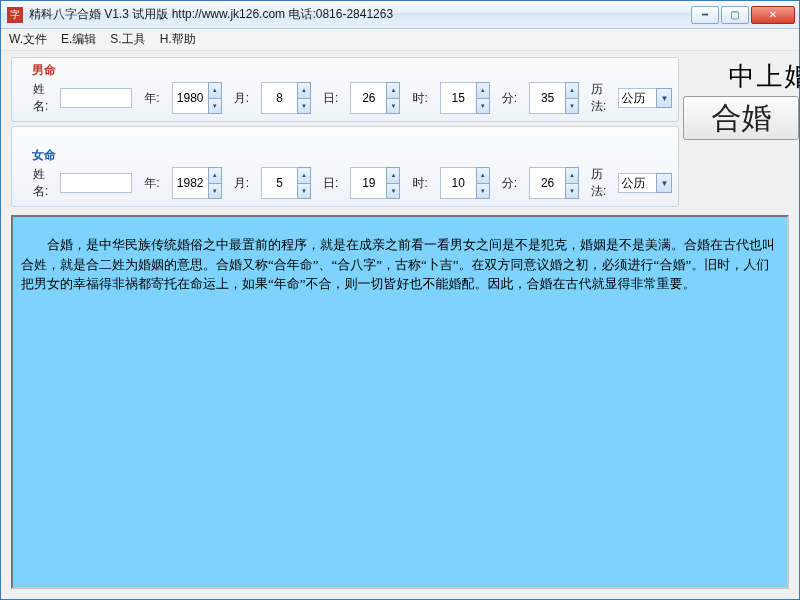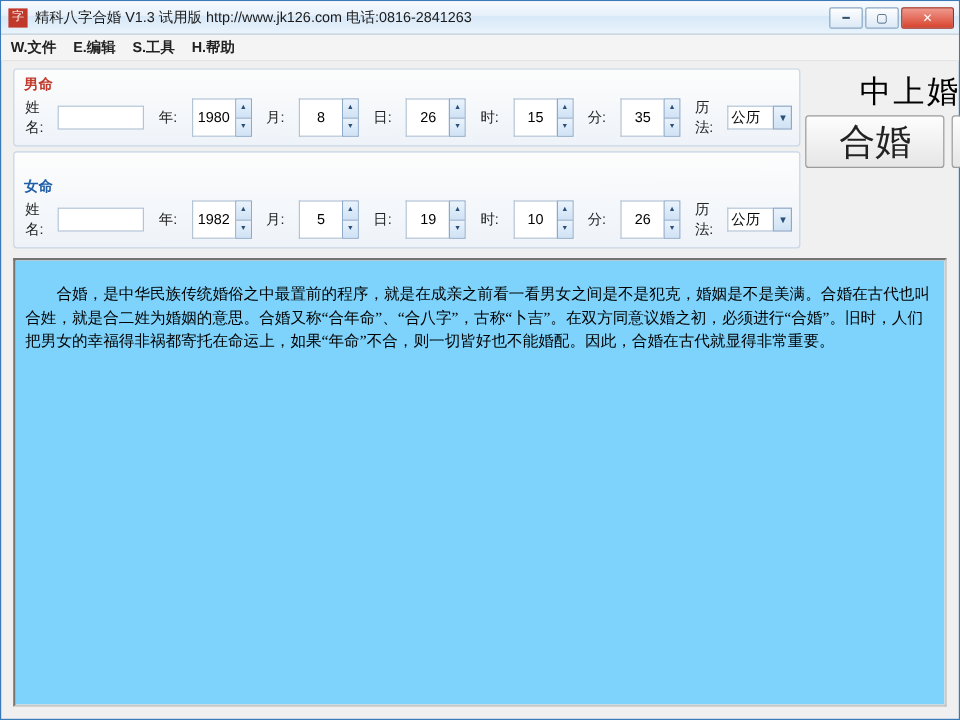--- a/index.html
+++ b/index.html
@@ -60,21 +60,21 @@
   .menubar {
     height: 22px;
     background: #f4f4f4;
     padding: 0 8px;
     display: flex;
     align-items: center;
     gap: 14px;
     color: #222;
     border-bottom: 1px solid #e4e4e4;
   }
-  .menubar span { cursor: default; font-weight: bold; }
+  .menubar span { cursor: default; }
   .form-area {
     padding: 6px 10px 2px 10px;
     display: flex;
     gap: 4px;
   }
   .form-left {
     flex: 1;
   }
   .form-right {
     width: 180px;
@@ -82,21 +82,21 @@
     flex-direction: column;
     align-items: center;
     justify-content: flex-start;
     padding-top: 2px;
   }
   .group {
     border: 1px solid #c9d6e6;
     border-radius: 3px;
     background: linear-gradient(to bottom,#fdfdfd,#eef3f9);
     margin-bottom: 4px;
-    padding: 4px 6px 6px 8px;
+    padding: 4px 6px 6px 20px;
     position: relative;
   }
   .group-title {
     font-weight: bold;
     font-size: 12px;
     margin-bottom: 2px;
   }
   .group-title.male { color: #c0392b; }
   .group-title.female { color: #1e5fa8; margin-top: 16px; }
   .row {

